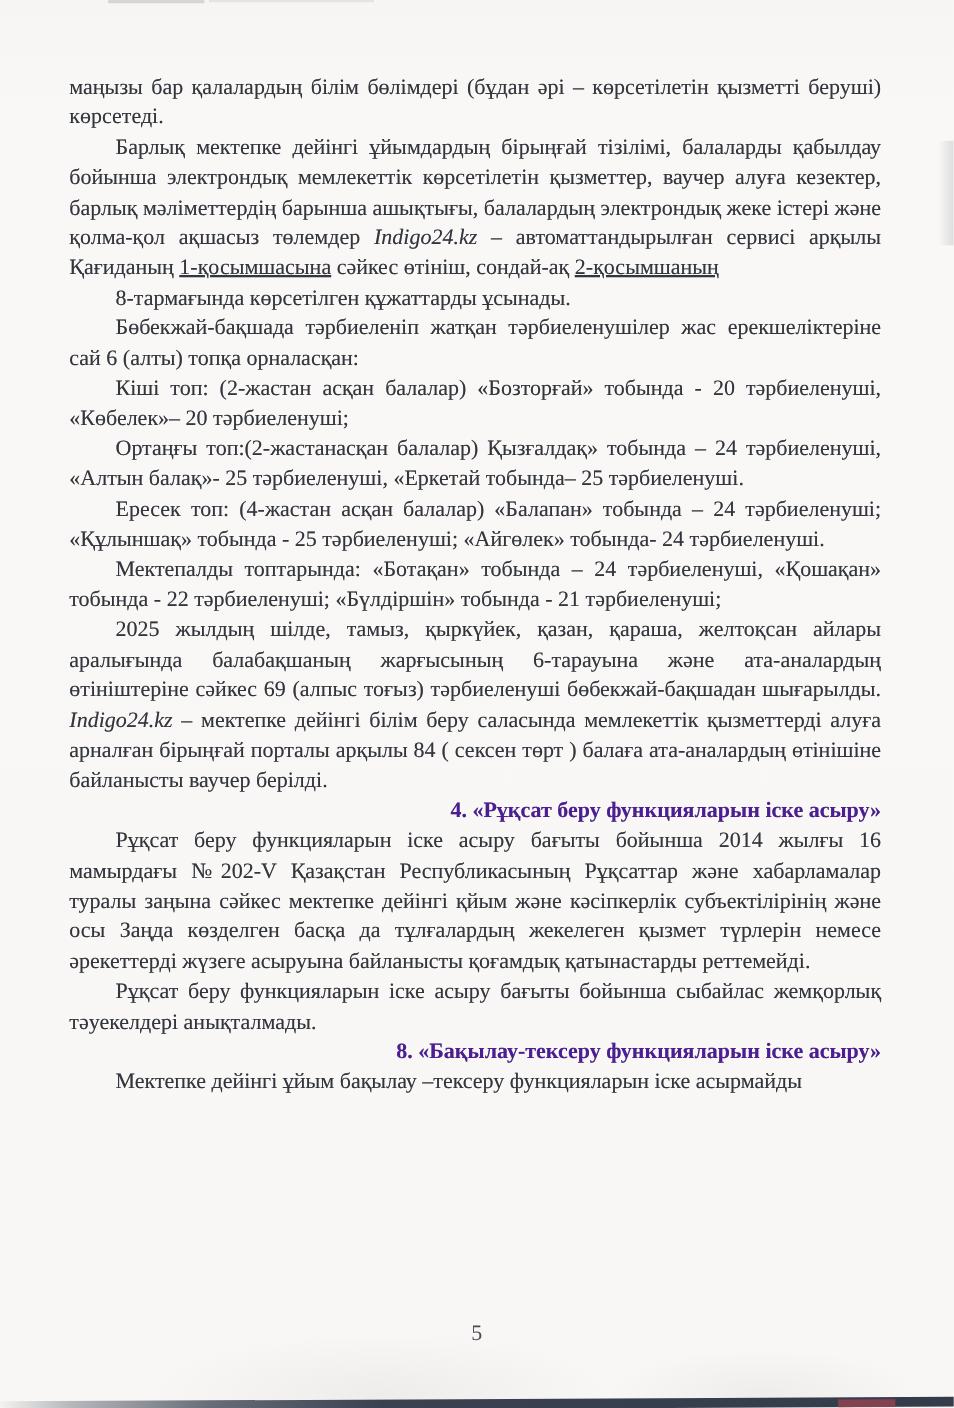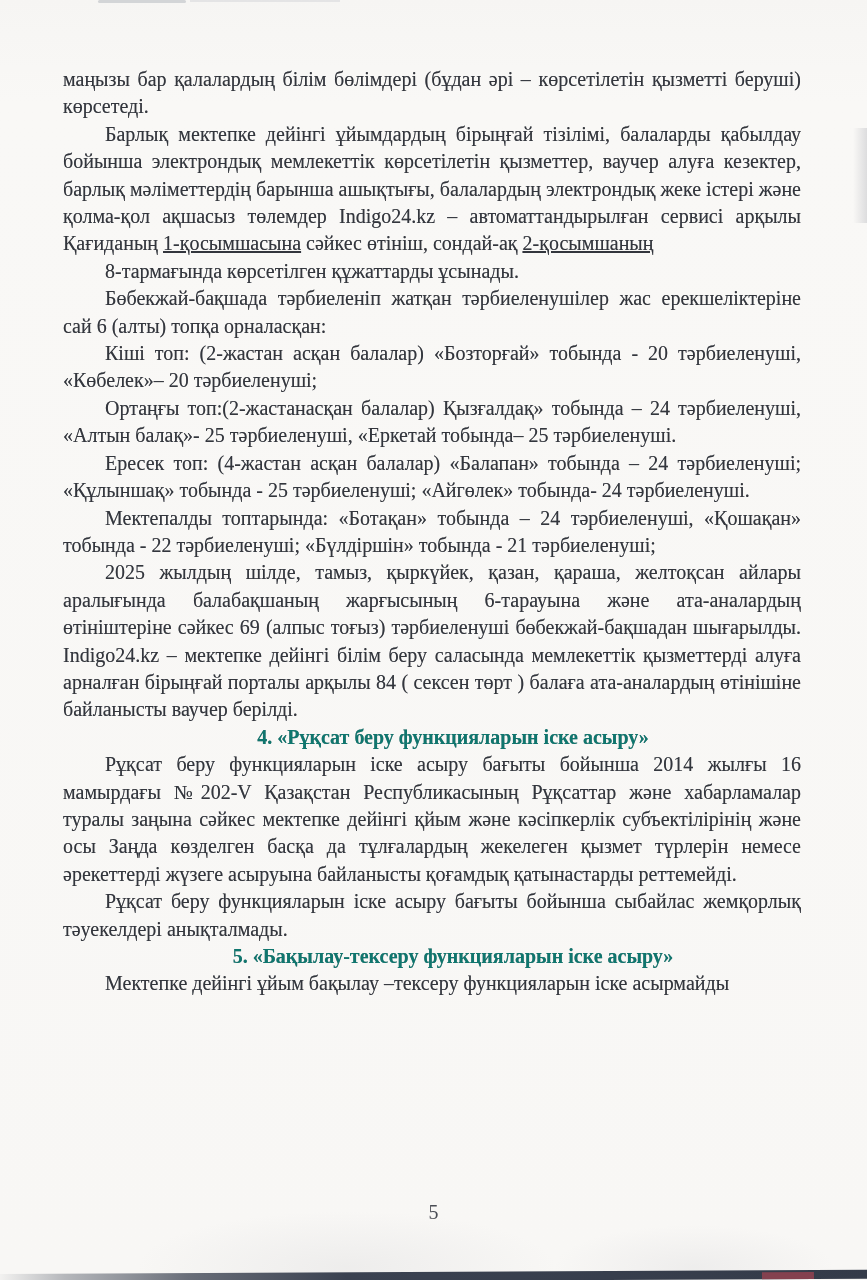--- a/index.html
+++ b/index.html
@@ -31,24 +31,24 @@
     margin-top: 26px;
   }
 
   .para {
     margin: 0;
     text-align: justify;
   }
   .para.indent { text-indent: 42px; }
   .para.heading {
     font-weight: bold;
-    color: #0f766e;
-    text-align: center;
+    color: #4c1d95;
+    text-align: right;
   }
-  .italic { }
+  .italic { font-style: italic; }
   .underline { text-decoration: underline; }
 
   .page-footer {
     position: absolute;
     left: 0;
     right: 0;
     top: 1201px;
     text-align: center;
     font-size: 20px;
     color: #4a4d55;
@@ -106,21 +106,21 @@
     <p class="para body indent"><span>8-тармағында көрсетілген құжаттарды ұсынады.</span></p>
     <p class="para body indent"><span>Бөбекжай-бақшада тәрбиеленіп жатқан тәрбиеленушілер жас ерекшеліктеріне сай  6 (алты) топқа орналасқан:</span></p>
     <p class="para body indent"><span>Кіші топ: (2-жастан асқан балалар) «Бозторғай» тобында - 20 тәрбиеленуші, «Көбелек»– 20 тәрбиеленуші;</span></p>
     <p class="para body indent"><span>Ортаңғы топ:(2-жастанасқан балалар) Қызғалдақ» тобында – 24 тәрбиеленуші,  «Алтын балақ»- 25 тәрбиеленуші, «Еркетай тобында– 25 тәрбиеленуші.</span></p>
     <p class="para body indent"><span>Ересек топ: (4-жастан асқан балалар) «Балапан» тобында – 24 тәрбиеленуші; «Құлыншақ» тобында - 25 тәрбиеленуші; «Айгөлек» тобында- 24 тәрбиеленуші.</span></p>
     <p class="para body indent"><span>Мектепалды топтарында: «Ботақан» тобында  – 24 тәрбиеленуші, «Қошақан» тобында  - 22 тәрбиеленуші; «Бүлдіршін» тобында -  21 тәрбиеленуші;</span></p>
     <p class="para body indent"><span>2025 жылдың шілде, тамыз, қыркүйек, қазан, қараша, желтоқсан айлары аралығында балабақшаның жарғысының 6-тарауына және ата-аналардың өтініштеріне сәйкес 69 (алпыс тоғыз) тәрбиеленуші бөбекжай-бақшадан шығарылды. </span><span class="italic">Indigo24.kz</span><span> – мектепке дейінгі білім беру саласында мемлекеттік қызметтерді алуға арналған бірыңғай порталы арқылы  84 ( сексен төрт ) балаға ата-аналардың өтінішіне байланысты ваучер берілді.</span></p>
     <p class="para heading indent"><span>4.  «Рұқсат беру функцияларын іске асыру»</span></p>
     <p class="para body indent"><span>Рұқсат беру функцияларын іске асыру бағыты бойынша 2014 жылғы 16 мамырдағы №202-V Қазақстан Республикасының Рұқсаттар және хабарламалар туралы заңына сәйкес мектепке дейінгі  қйым және кәсіпкерлік субъектілірінің және осы Заңда көзделген басқа да тұлғалардың жекелеген қызмет түрлерін немесе әрекеттерді жүзеге асыруына байланысты қоғамдық қатынастарды реттемейді.</span></p>
     <p class="para body indent"><span>Рұқсат беру функцияларын іске асыру бағыты бойынша сыбайлас жемқорлық тәуекелдері анықталмады.</span></p>
-    <p class="para heading indent"><span>5.  «Бақылау-тексеру функцияларын іске асыру»</span></p>
+    <p class="para heading indent"><span>8.  «Бақылау-тексеру функцияларын іске асыру»</span></p>
     <p class="para body indent"><span>Мектепке дейінгі ұйым бақылау –тексеру  функцияларын іске асырмайды</span></p>
   </div>
 
 <div class="page-footer">5</div>
 
 <div class="scan-mark-top-1"></div>
 <div class="scan-mark-top-2"></div>
 <div class="scan-smudge-right"></div>
 <div class="scan-bar-bottom">
   <div class="scan-bar-accent"></div>

